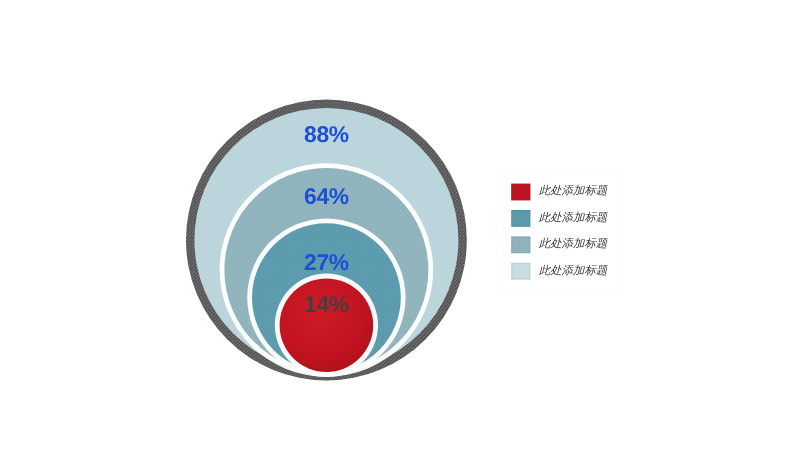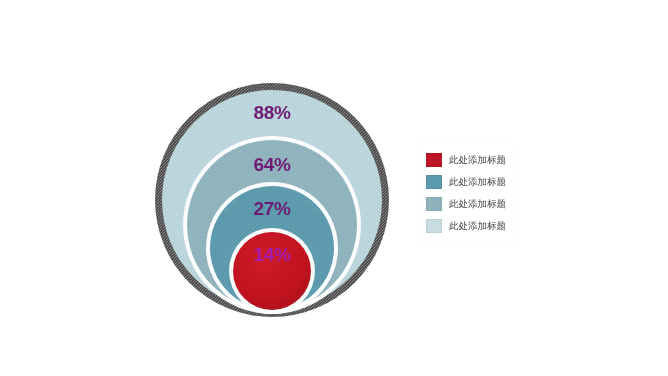--- a/index.html
+++ b/index.html
@@ -39,22 +39,22 @@
   .pct-label {
     position: absolute;
     font-family: "Liberation Sans", sans-serif;
     font-weight: bold;
     font-size: 19px;
     letter-spacing: -0.3px;
     white-space: nowrap;
     transform: translateX(-50%);
     pointer-events: none;
   }
-  .pct-dark { color: #701a75; }
-  .pct-light { color: #a21caf; }
+  .pct-dark { color: #1d4ed8; }
+  .pct-light { color: #404040; }
 
   
   .legend {
     position: absolute;
     left: 419px;
     top: 142px;
     width: 96px;
     padding: 6px 4px 7px 6px;
     box-sizing: border-box;
     border: 1px solid #fcfcfc;
@@ -72,20 +72,21 @@
     margin-right: 7px;
     border: 1px solid rgba(0,0,0,0.06);
     box-sizing: border-box;
   }
   .legend-text {
     font-family: "Liberation Sans", sans-serif;
     font-size: 9.5px;
     color: #3c3c3c;
     line-height: 1;
     white-space: nowrap;
+    font-style: italic;
   }
 </style>
 </head>
 <body>
 
 <div id="chart-root">
 
   <div class="bubble-area">
     <svg class="bubble-svg" width="270" height="275" viewBox="0 0 270 275">
       <defs>
@@ -139,21 +140,21 @@
       <g>
         <circle cx="132" cy="216" r="43" fill="#ffffff" opacity="0.95"></circle>
         <circle cx="132" cy="216" r="39" fill="url(#redGrad)"></circle>
       </g>
     </svg>
 
     <span class="pct-label pct-dark" style="left:132px; top:47px;">88%</span>
 
     <span class="pct-label pct-dark" style="left:132px; top:99px;">64%</span>
 
-    <span class="pct-label pct-dark" style="left:132px; top:143px;">27%</span>
+    <span class="pct-label pct-dark" style="left:132px; top:154px;">27%</span>
 
     <span class="pct-label pct-light" style="left:132px; top:189px;">14%</span>
   </div>
 
   <div class="legend">
 
     <div class="legend-row">
       <span class="legend-swatch" style="background:#be1522;"></span>
       <span class="legend-text">此处添加标题</span>
     </div>

